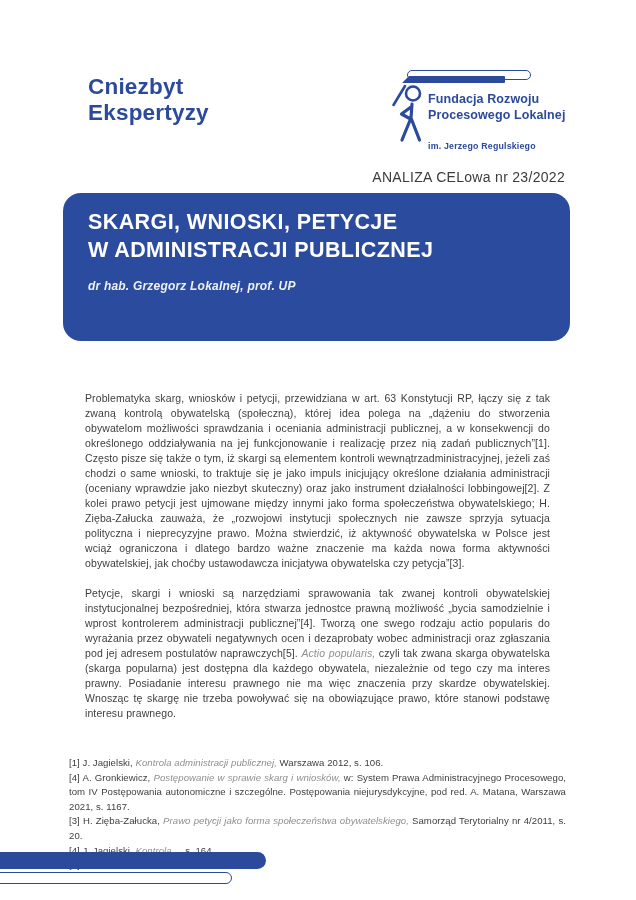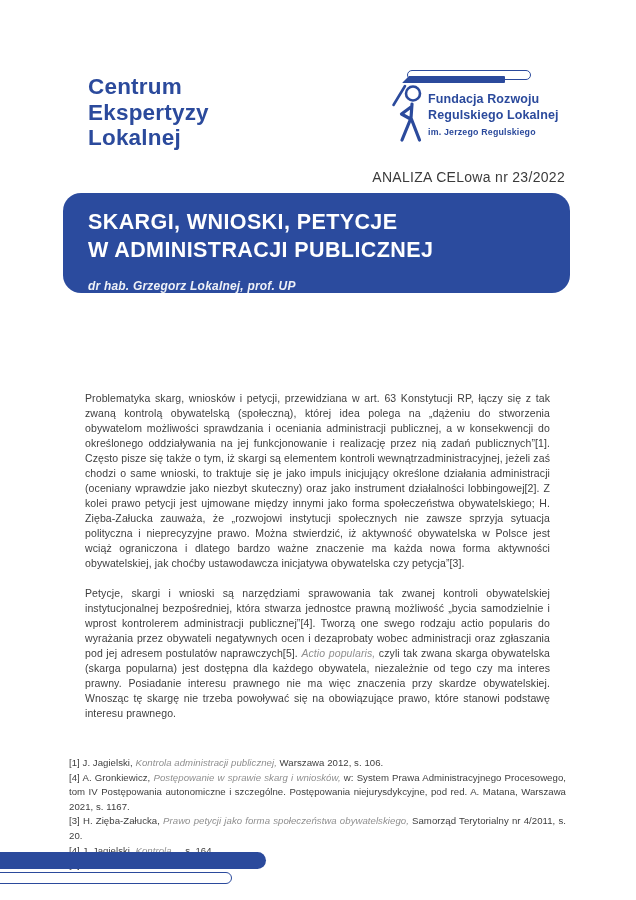--- a/index.html
+++ b/index.html
@@ -26,26 +26,26 @@
     position:absolute;left:16px;top:0;width:124px;height:10px;border:1.4px solid var(--blue);
     border-radius:6px;background:#fff;box-sizing:border-box;
   }
   .frdl-pill-fill{
     position:absolute;left:11px;top:6px;width:103px;height:7px;background:var(--blue);
     border-radius:1px;clip-path:polygon(7px 0,100% 0,100% 100%,0 100%);
   }
   .frdl-person{position:absolute;left:0;top:13px;}
   .frdl-text{position:absolute;left:37px;top:22px;}
   .frdl-name{font-size:12.5px;font-weight:700;line-height:15.5px;letter-spacing:.1px;}
-  .frdl-sub{margin-top:4px;font-size:8.8px;font-weight:700;letter-spacing:.2px;}
+  .frdl-sub{margin-top:18px;font-size:8.8px;font-weight:700;letter-spacing:.2px;}
   
   .issue{position:absolute;top:169px;right:71px;font-size:14px;color:#3b3b3b;letter-spacing:.3px;}
   
   .banner{
-    position:absolute;left:63px;top:193px;width:507px;height:100px;background:var(--banner);
+    position:absolute;left:63px;top:193px;width:507px;height:148px;background:var(--banner);
     border-radius:18px;box-sizing:border-box;padding:16px 25px 8px;
   }
   .banner-title{color:#ffffff;font-weight:800;font-size:21.5px;line-height:27.5px;letter-spacing:.4px;}
   .banner-author{
     margin-top:15px;color:rgba(255,255,255,.92);font-style:italic;font-weight:700;
     font-size:12px;letter-spacing:.2px;
   }
   
   .article{
     position:absolute;left:69px;top:391px;width:497px;color:var(--text);
@@ -67,38 +67,37 @@
     position:absolute;left:-2px;top:872px;width:234px;height:12px;border:1.3px solid var(--blue);
     border-radius:0 7px 7px 0;background:#fff;box-sizing:border-box;
   }
 </style>
 </head>
 <body>
 
 <div class="page">
 
   <div class="cel-logo">
-    <div><span class="run-bold">C</span><span>entrum</span></div>
+    <div><span class="run-bold">C</span><span>niezbyt</span></div>
     <div><span class="run-bold">E</span><span>kspertyzy</span></div>
-    <div><span class="run-bold">L</span><span>okalnej</span></div>
   </div>
 
   <div class="frdl">
     <div class="frdl-pill-outline"></div>
     <div class="frdl-pill-fill"></div>
     <span class="frdl-person">
       <svg width="36" height="62" viewBox="0 0 36 62" stroke="#2b4a9c" fill="none">
         <line x1="2.5" y1="22" x2="14" y2="3" stroke-width="2.6" stroke-linecap="round"></line>
         <circle cx="22" cy="10.5" r="7" stroke-width="2.6"></circle>
         <path d="M21,21 L20,35 M20,24 L10.5,31 L19.5,36 M20,35 L11,57 M20,35 L28.5,57" stroke-width="3.2" stroke-linecap="round" stroke-linejoin="round"></path>
       </svg>
     </span>
     <div class="frdl-text">
       <div class="frdl-name">Fundacja Rozwoju</div>
-      <div class="frdl-name">Regulskiego Lokalnej</div>
+      <div class="frdl-name">Procesowego Lokalnej</div>
       <div class="frdl-sub">im. Jerzego Regulskiego</div>
     </div>
   </div>
 
   <div class="issue">ANALIZA CELowa nr 23/2022</div>
 
   <div class="banner">
     <div class="banner-title">
       <div>SKARGI, WNIOSKI, PETYCJE</div>
       <div>W ADMINISTRACJI PUBLICZNEJ</div>

